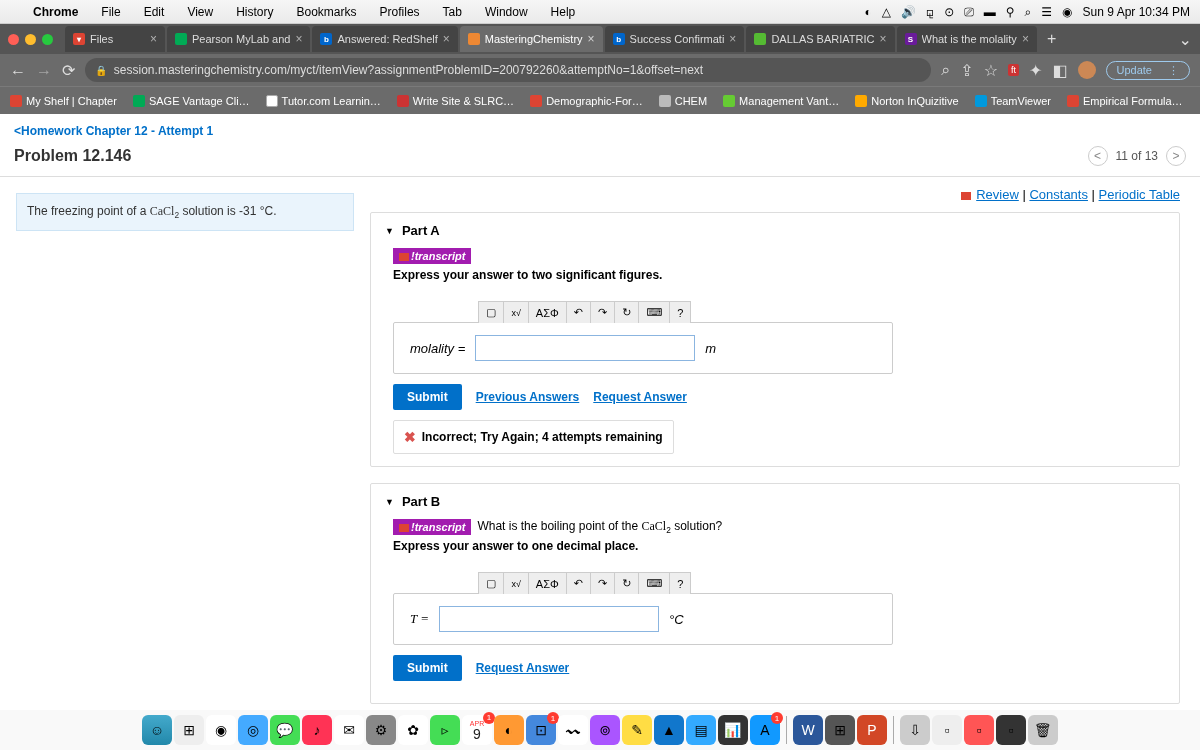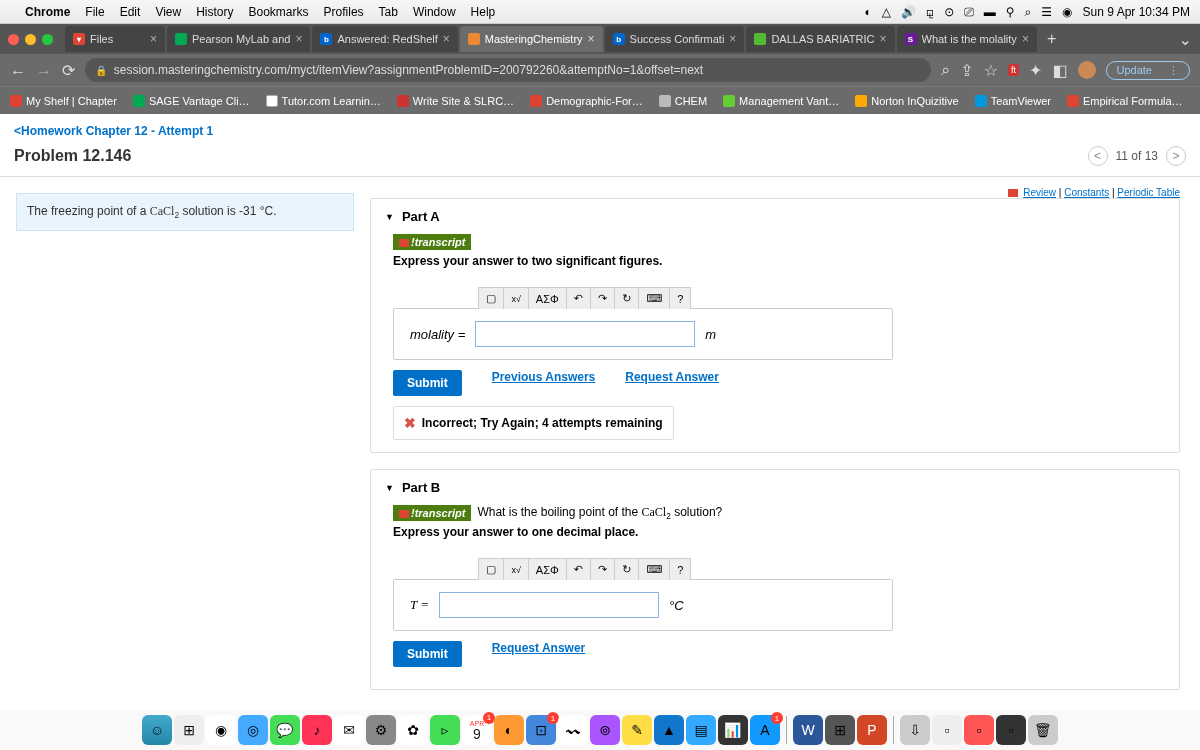--- a/index.html
+++ b/index.html
@@ -1,19 +1,19 @@
 <!DOCTYPE html>
 <html><head>
 <meta charset="utf-8">
 <style>
 * { margin:0; padding:0; box-sizing:border-box; font-family:-apple-system,BlinkMacSystemFont,"Segoe UI",Arial,sans-serif; }
 body { width:1200px; height:750px; background:#fff; overflow:hidden; position:relative; }
 
 
-.mac-menu { height:24px; background:linear-gradient(#f6f6f6,#eaeaea); display:flex; align-items:center; padding:2px 10px; font-size:12px; gap:15px; border-bottom:1px solid #ccc; }
+.mac-menu { height:24px; background:linear-gradient(#f6f6f6,#eaeaea); display:flex; align-items:center; padding:2px 10px; font-size:12px; gap:23px; border-bottom:1px solid #ccc; }
 .mac-menu .apple { font-size:14px; }
 .mac-menu .spacer { flex:1; }
 .mac-menu .mi { cursor:default; }
 .mac-menu .right { display:flex; align-items:center; gap:10px; }
 
 
 .tab-bar { height:30px; background:#555; display:flex; align-items:center; padding:0 8px; gap:2px; }
 .traffic { display:flex; gap:6px; margin-right:10px; }
 .traffic span { width:11px; height:11px; border-radius:50%; }
 .t-red{background:#ff5f56;} .t-yel{background:#ffbd2e;} .t-grn{background:#27c93f;}
@@ -42,43 +42,43 @@
 .prob-head { display:flex; align-items:center; padding:4px 14px 10px; border-bottom:1px solid #ddd; }
 .prob-title { font-size:16px; color:#333; font-weight:600; }
 .prob-nav { margin-left:auto; display:flex; align-items:center; gap:8px; font-size:12px; color:#555; }
 .prob-nav .circ { width:20px; height:20px; border:1px solid #ccc; border-radius:50%; display:flex; align-items:center; justify-content:center; font-size:12px; color:#888; }
 
 .body-row { display:flex; }
 .side-box { width:370px; padding:16px; }
 .side-card { border:1px solid #cde4f5; background:#eaf4fc; padding:10px; font-size:12px; color:#333; }
 
 .main-col { flex:1; padding:10px 20px 0 0; }
-.review-row { text-align:right; font-size:10px; }
+.review-row { text-align:right; font-size:13px; margin-bottom:10px; }
 .review-row a { color:#0170c9; text-decoration:underline; }
 .flag { display:inline-block; width:10px; height:8px; background:#d43; margin-right:2px; vertical-align:middle; }
 
 .part-sec { border:1px solid #ddd; border-radius:2px; margin-bottom:16px; padding-bottom:12px; }
 .part-head { display:flex; align-items:center; gap:8px; padding:10px 14px; font-size:13px; font-weight:bold; }
 .part-head .caret { font-size:9px; }
 
 .q-inner { padding:0 22px; }
 .transcript { display:flex; align-items:center; gap:6px; font-size:12px; margin-bottom:4px; flex-wrap:wrap; }
-.transcript .tag { background:#4d7c0f; color:#fff; font-weight:bold; font-style:italic; padding:2px 6px; font-size:11px; }
+.transcript .tag { background:#a21caf; color:#fff; font-weight:bold; font-style:italic; padding:2px 6px; font-size:11px; }
 .transcript .tag::before { content:""; display:inline-block; width:10px; height:8px; background:#d43; margin-right:2px; vertical-align:middle; }
 .instr { font-size:12px; font-weight:bold; margin-bottom:12px; }
 
 .ans-box { border:1px solid #ccc; border-radius:2px; padding:12px 16px; display:flex; align-items:center; gap:10px; width:500px; margin-bottom:10px; position:relative; }
 .toolbar { position:absolute; top:-22px; left:84px; height:22px; background:#eee; border:1px solid #ccc; border-bottom:none; display:flex; align-items:center; font-size:11px; }
 .toolbar .tb { padding:0 7px; border-right:1px solid #ccc; height:100%; display:flex; align-items:center; }
 .toolbar .tb:last-child { border-right:none; }
 .ans-box .lbl { font-size:13px; font-style:italic; }
 .ans-box input { border:1px solid #8bb5e0; height:26px; width:220px; padding:0 6px; font-size:13px; outline:none; }
 .ans-box .unit { font-style:italic; font-size:13px; }
 
-.btn-row { display:flex; gap:30px; margin-bottom:10px; }
+.btn-row { display:flex; align-items:center; gap:14px; margin-bottom:10px; }
 .submit { background:#0170c9; color:#fff; border:none; padding:6px 14px; font-size:12px; font-weight:bold; border-radius:2px; }
 .link { color:#0170c9; font-size:12px; font-weight:bold; text-decoration:underline; }
 
 .feedback { border:1px solid #ddd; padding:8px 10px; font-size:12px; font-weight:bold; display:inline-flex; align-items:center; gap:6px; border-radius:2px; }
 .feedback .x { color:#d9534f; font-size:14px; }
 
 
 .dock { position:absolute; bottom:0; left:0; right:0; height:40px; display:flex; align-items:center; justify-content:center; gap:2px; padding:0 12px; background:rgba(240,240,240,.4); }
 .dock .d { width:30px; height:30px; border-radius:6px; background:#ddd; display:flex; align-items:center; justify-content:center; font-size:14px; position:relative; }
 .dock .badge { position:absolute; top:-3px; right:-3px; background:#ff3b30; color:#fff; font-size:8px; border-radius:8px; min-width:12px; height:12px; display:flex; align-items:center; justify-content:center; padding:0 2px; }

